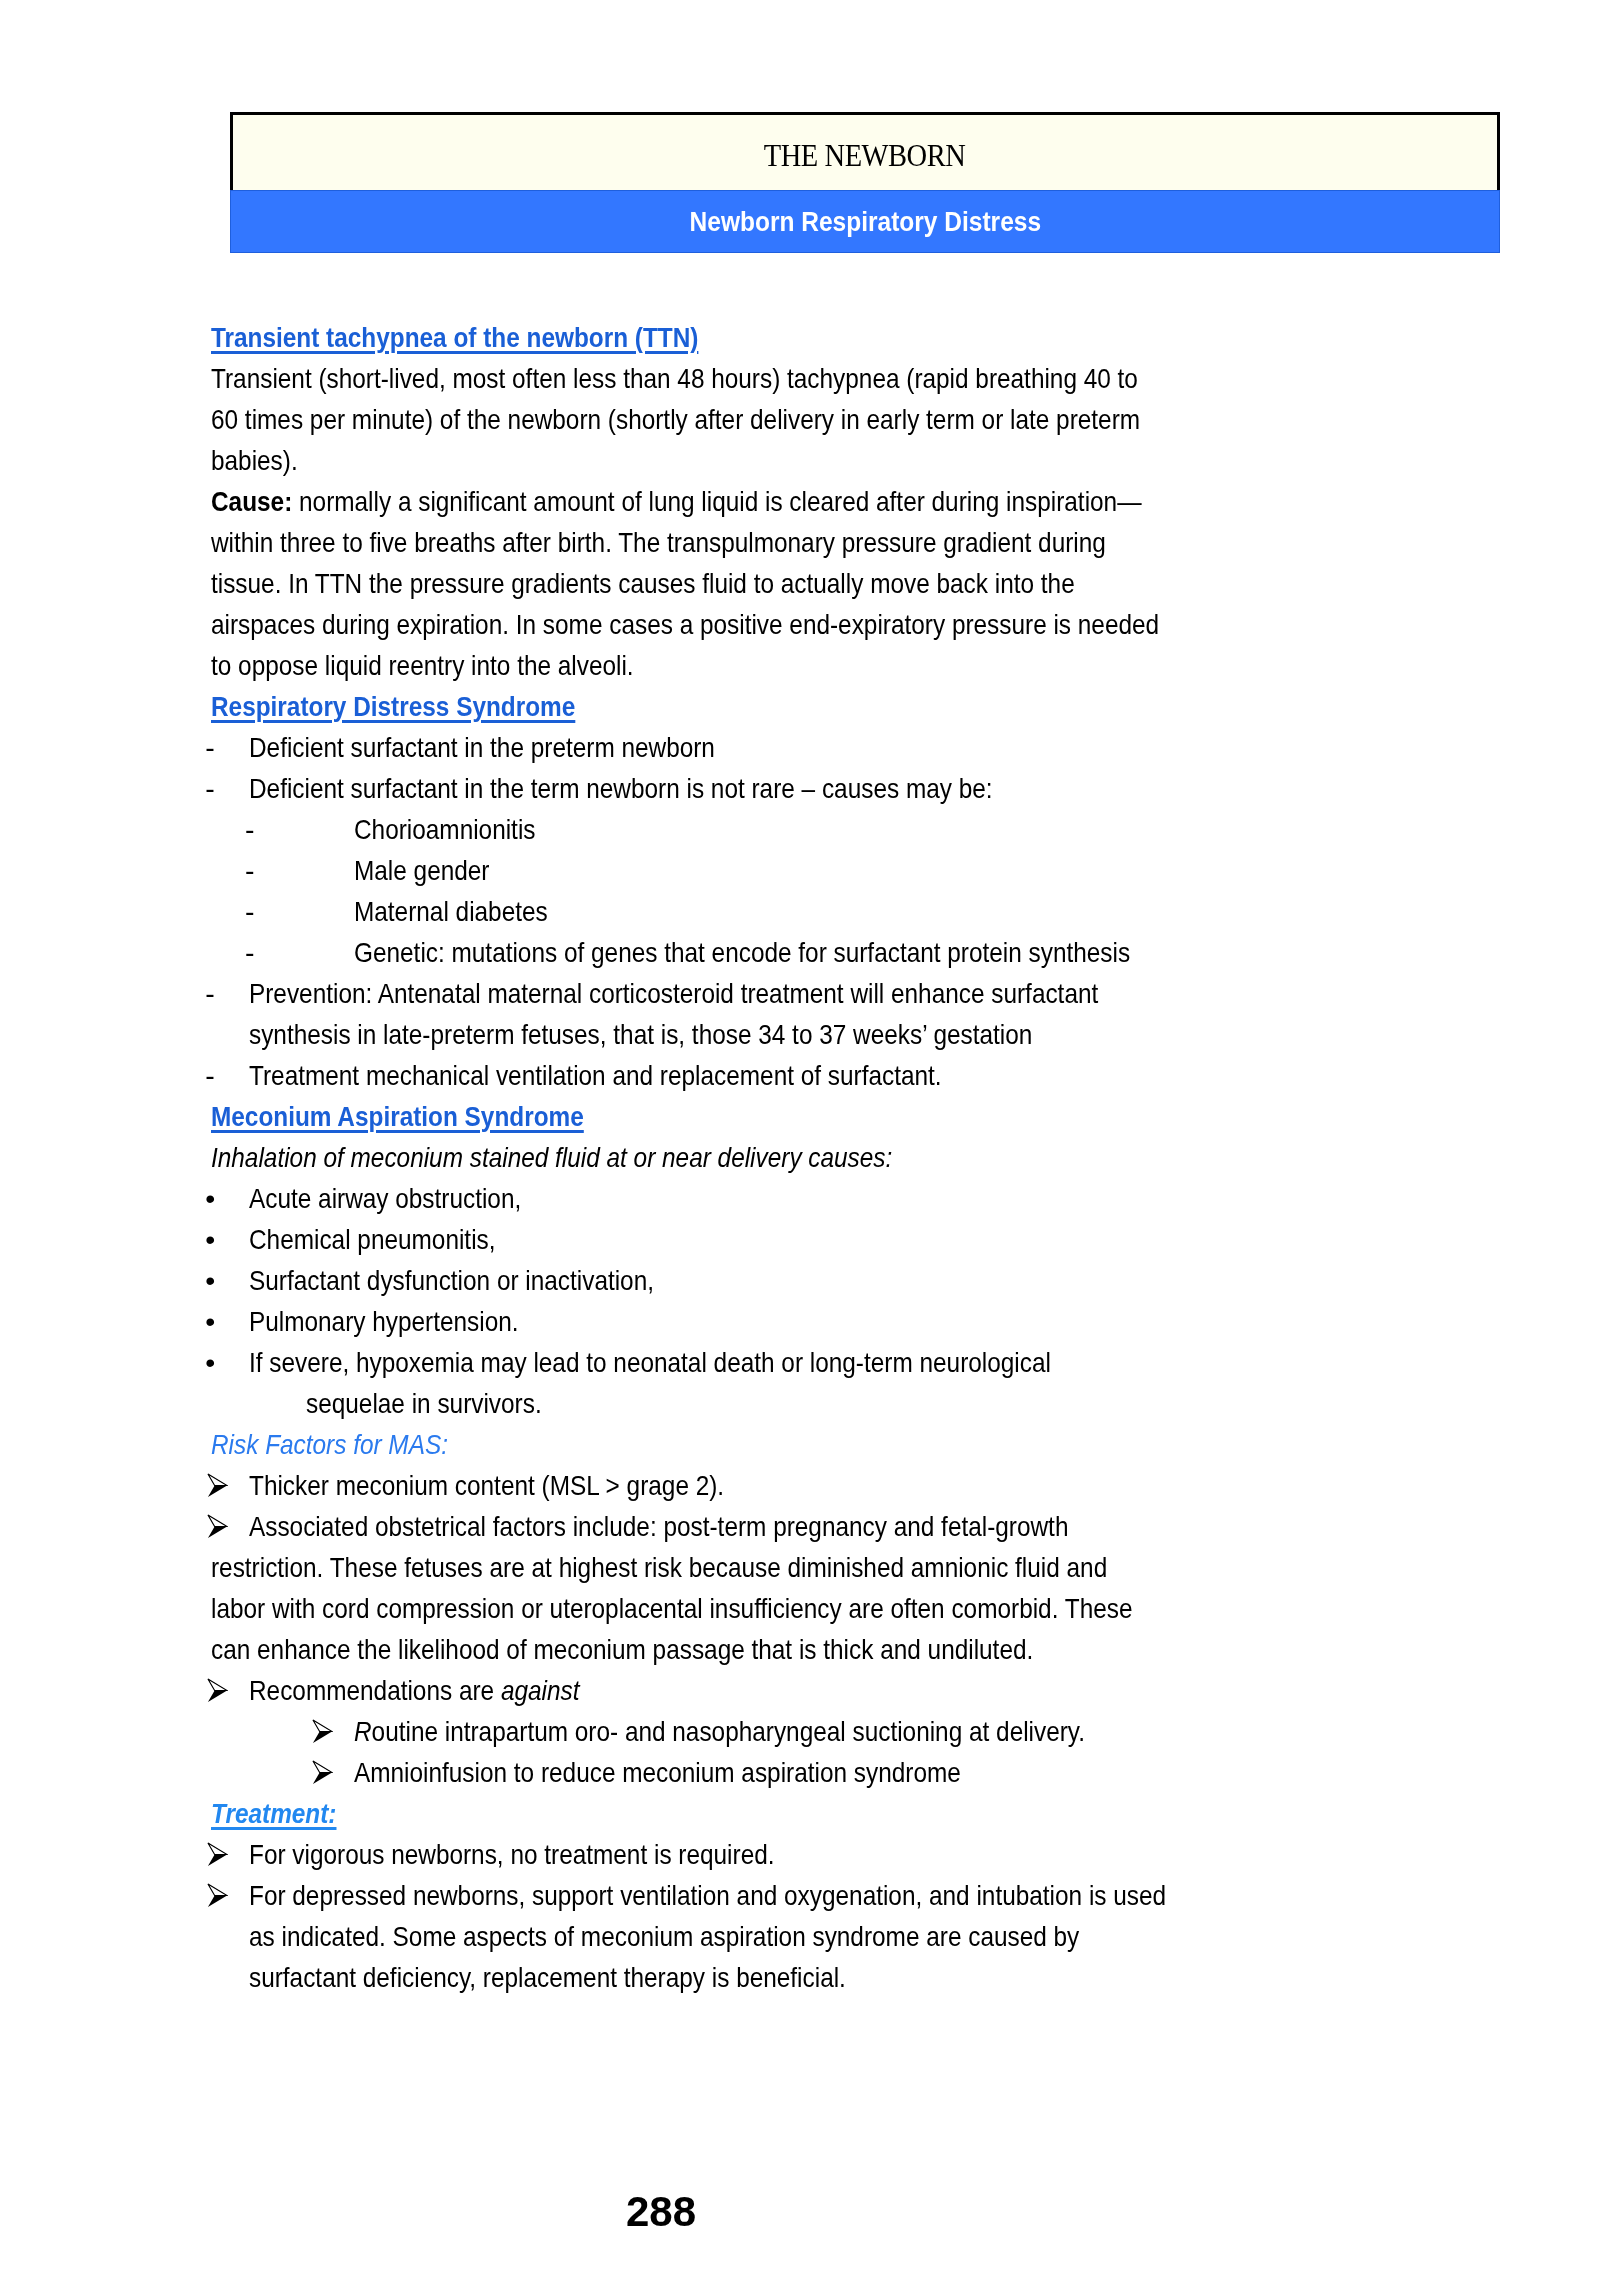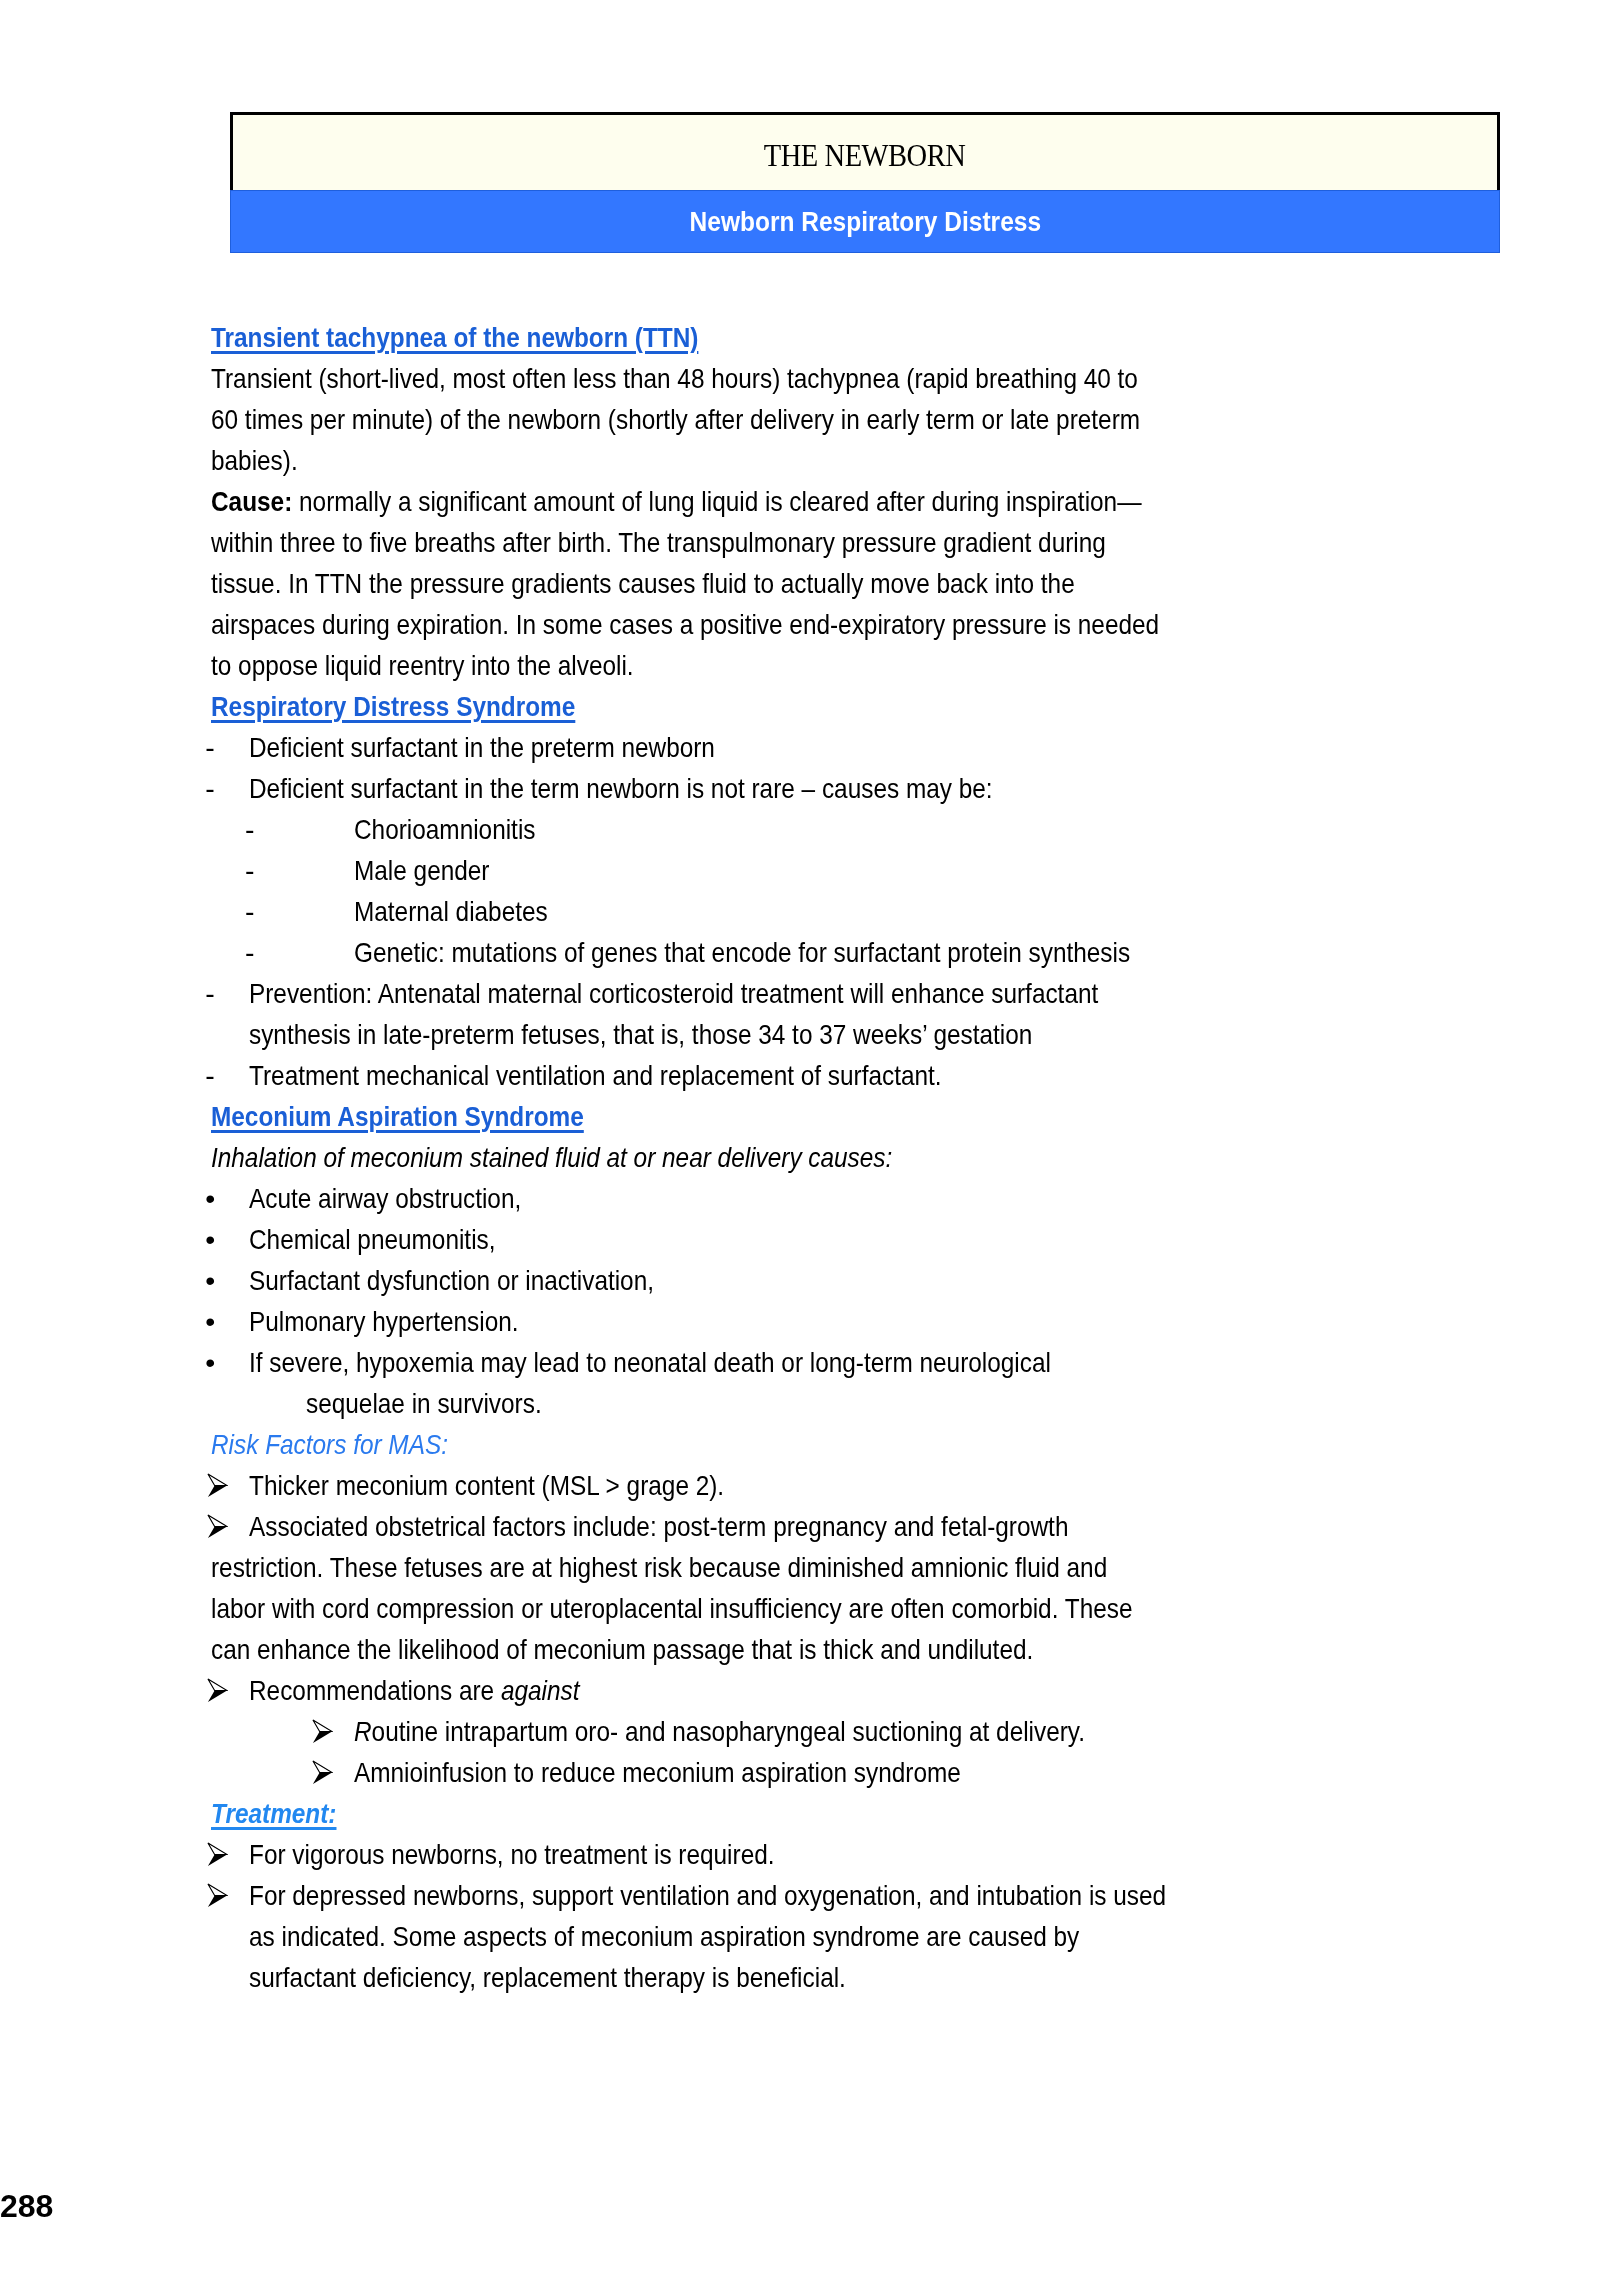--- a/index.html
+++ b/index.html
@@ -117,24 +117,24 @@
     height: 25px;
     display: inline-block;
     vertical-align: middle;
     margin-top: -3.8px;
   }
   .page-number {
     position: absolute;
     left: 0;
     width: 1322px;
     top: 2188px;
-    text-align: left;
+    text-align: center;
     font-family: "Liberation Sans", sans-serif;
     font-weight: bold;
-    font-size: 32px;
+    font-size: 42px;
   }
 </style>
 </head>
 <body>
 
 <div class="header-box">
   <div class="title-bar">
     <span class="title-text">THE NEWBORN</span>
   </div>
   <div class="subtitle-bar">

